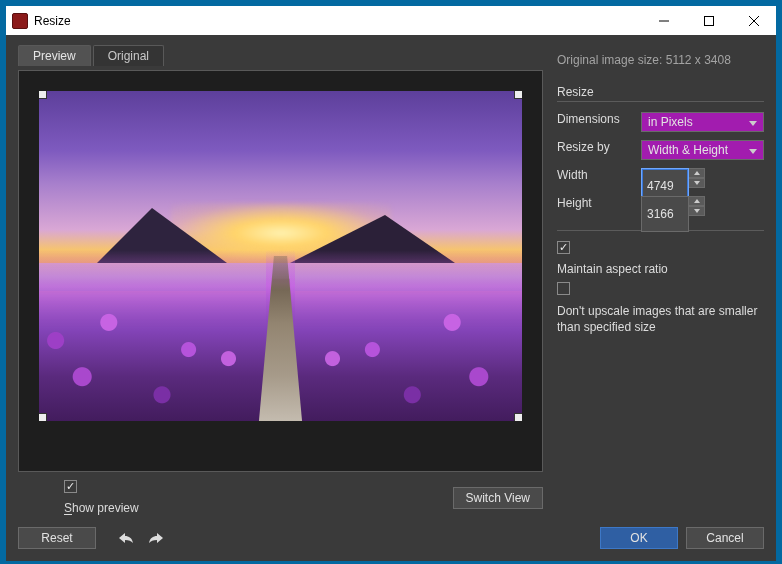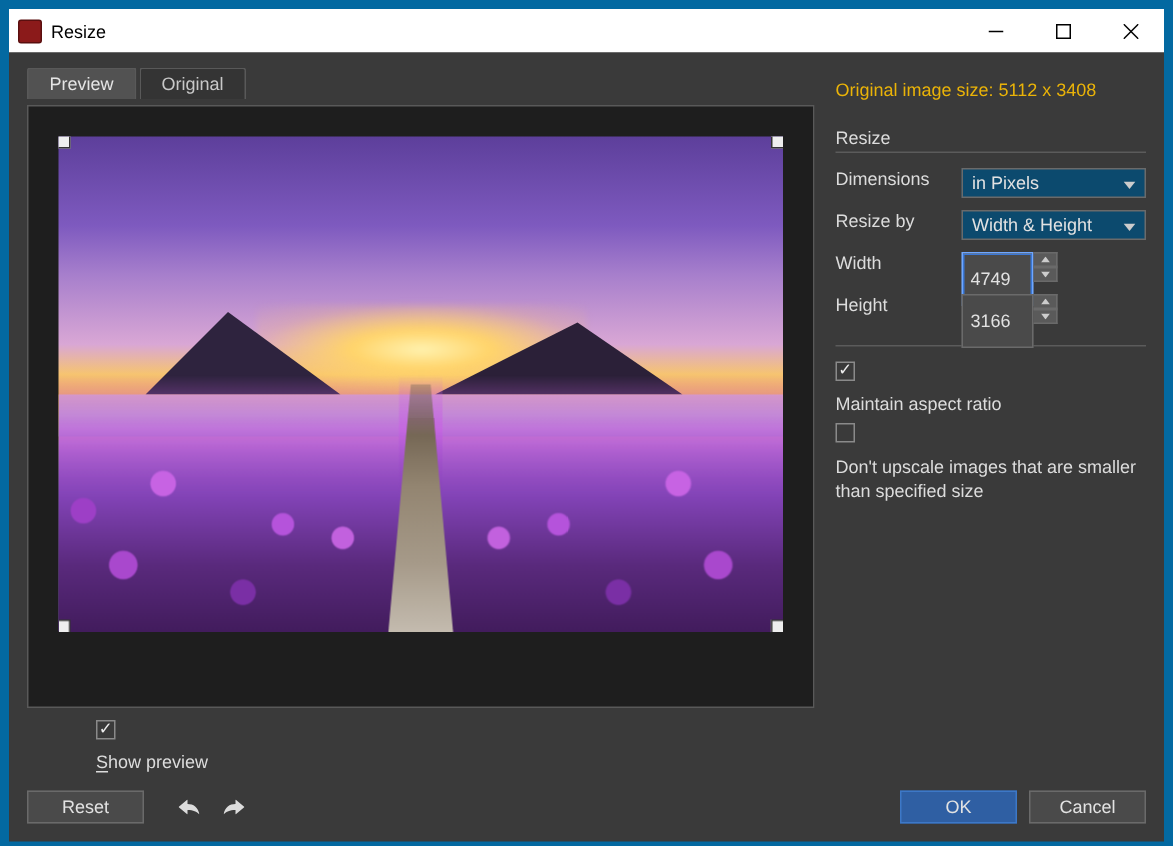--- a/index.html
+++ b/index.html
@@ -24,27 +24,27 @@
 .image-canvas .water { position:absolute; left:0; right:0; top:52%; height:28px; background: linear-gradient(to bottom, #d5a9d4 0%, #b9b3d8 50%, #9c90c5 100%); opacity:0.85;}
 .image-canvas .pier { position:absolute; left:50%; top:55%; width:20px; height:40px; transform:translateX(-50%) perspective(80px) rotateX(35deg); background:#5a4534;}
 .image-canvas .flowers-left { position:absolute; left:-10px; bottom:-10px; width:55%; height:55%; background: radial-gradient(circle at 30% 40%, #c763e3 0 8px, transparent 9px), radial-gradient(circle at 60% 55%, #b553db 0 7px, transparent 8px), radial-gradient(circle at 20% 70%, #a948cd 0 9px, transparent 10px), radial-gradient(circle at 50% 80%, #7a2fa5 0 8px, transparent 9px), radial-gradient(circle at 75% 60%, #c261de 0 7px, transparent 8px), radial-gradient(circle at 10% 50%, #9d3fc6 0 8px, transparent 9px), linear-gradient(to top, #3d1956 0%, #5a2a7d 30%, #8243b6 55%, rgba(199,99,227,0.7) 80%, transparent 100%);}
 .image-canvas .flowers-right { position:absolute; right:-10px; bottom:-10px; width:55%; height:55%; background: radial-gradient(circle at 70% 40%, #c763e3 0 8px, transparent 9px), radial-gradient(circle at 40% 55%, #b553db 0 7px, transparent 8px), radial-gradient(circle at 80% 70%, #a948cd 0 9px, transparent 10px), radial-gradient(circle at 55% 80%, #7a2fa5 0 8px, transparent 9px), radial-gradient(circle at 25% 60%, #c261de 0 7px, transparent 8px), linear-gradient(to top, #3d1956 0%, #5a2a7d 30%, #8243b6 55%, rgba(199,99,227,0.7) 80%, transparent 100%);}
 .image-canvas .path { position:absolute; left:50%; bottom:-5px; width:110px; height:170px; transform:translateX(-50%); background: linear-gradient(to top, #c7bfb3 0%, #a69a89 30%, #938571 60%, #766856 80%, rgba(118,104,86,0.4) 100%); clip-path: polygon(30% 100%, 70% 100%, 56% 0%, 44% 0%);}
 .handle { position: absolute; width: 10px; height: 10px; background: #eee; border: 1px solid #333; }
 .handle.tl { top: -2px; left: -2px; } .handle.tr { top: -2px; right: -2px; }
 .handle.bl { bottom: -2px; left: -2px; } .handle.br { bottom: -2px; right: -2px; }
 .below-preview { display:flex; align-items:center; justify-content:space-between; margin-top:8px;padding-left:46px; }
 .right-col { flex: 1; padding-top: 2px; }
-.info-line { color: #eab308; margin: 6px 0 18px 0; }
+.info-line { color: #a3a3a3; margin: 6px 0 18px 0; }
 .section-title { color: #dcdcdc; margin-bottom: 2px; }
 .sep { border: none; border-top: 1px solid #5b5b5b; margin: 2px 0 10px 0; }
 .form-row { display: flex; align-items: flex-start; margin-bottom: 8px; }
 .form-row label { width: 84px; color: #dcdcdc; }
 .select, .spinner { flex: 1; }
-.select { display:flex; align-items:center; justify-content:space-between; height: 20px; background: #0c4a6e; border: 1px solid #6a6a6a; color: #e2e2e2; padding: 0 6px; cursor: pointer; }
+.select { display:flex; align-items:center; justify-content:space-between; height: 20px; background: #a21caf; border: 1px solid #6a6a6a; color: #e2e2e2; padding: 0 6px; cursor: pointer; }
 .select .caret { margin-left: 6px; }
 .spinner { display:flex; height:20px; }
 .spinner input { flex:1; min-width:0; background:#4a4a4a; border:1px solid #6a6a6a; color:#e2e2e2; padding: 0 5px; height:36px; font-size:12px; }
 .spinner.focused input { border-color:#6fa7ff; box-shadow: inset 0 0 0 1px #3b78d6; }
 .spinner .spin-btns { width:16px; display:flex; flex-direction:column; }
 .spinner .spin-btns div { flex:1; background:#5a5a5a; border:1px solid #6a6a6a; border-left:none; display:flex; align-items:center; justify-content:center; cursor:pointer; line-height:1;}
 .spinner .spin-btns svg{ width:6px; height:4px; }
 .cb-row { display:flex; align-items:flex-start; gap:8px; margin-top:6px; color:#dcdcdc;flex-direction:column; }
 .cb { width:13px; height:13px; border:1px solid #8a8a8a; background:#3a3a3a; display:flex; align-items:center; justify-content:center; cursor:pointer; flex-shrink:0;}
 .cb.checked::after{ content:'✓'; font-size:11px; color:#eee; line-height:1;}
@@ -104,20 +104,21 @@
             <div class="handle tr"></div>
             <div class="handle bl"></div>
             <div class="handle br"></div>
           </div>
         </div>
         <div class="below-preview">
           <div class="cb-row" style="margin-top:0;">
             <div class="cb checked"></div>
             <span><span class="underline-accel">S</span><span>how preview</span></span>
           </div>
+          <div class="btn">Switch View</div>
         </div>
       </div>
 
       <div class="right-col">
         <div class="info-line">
           <span>Original image size:</span>
           <span>5112 x 3408</span>
         </div>
 
         <div class="section-title">Resize</div>

